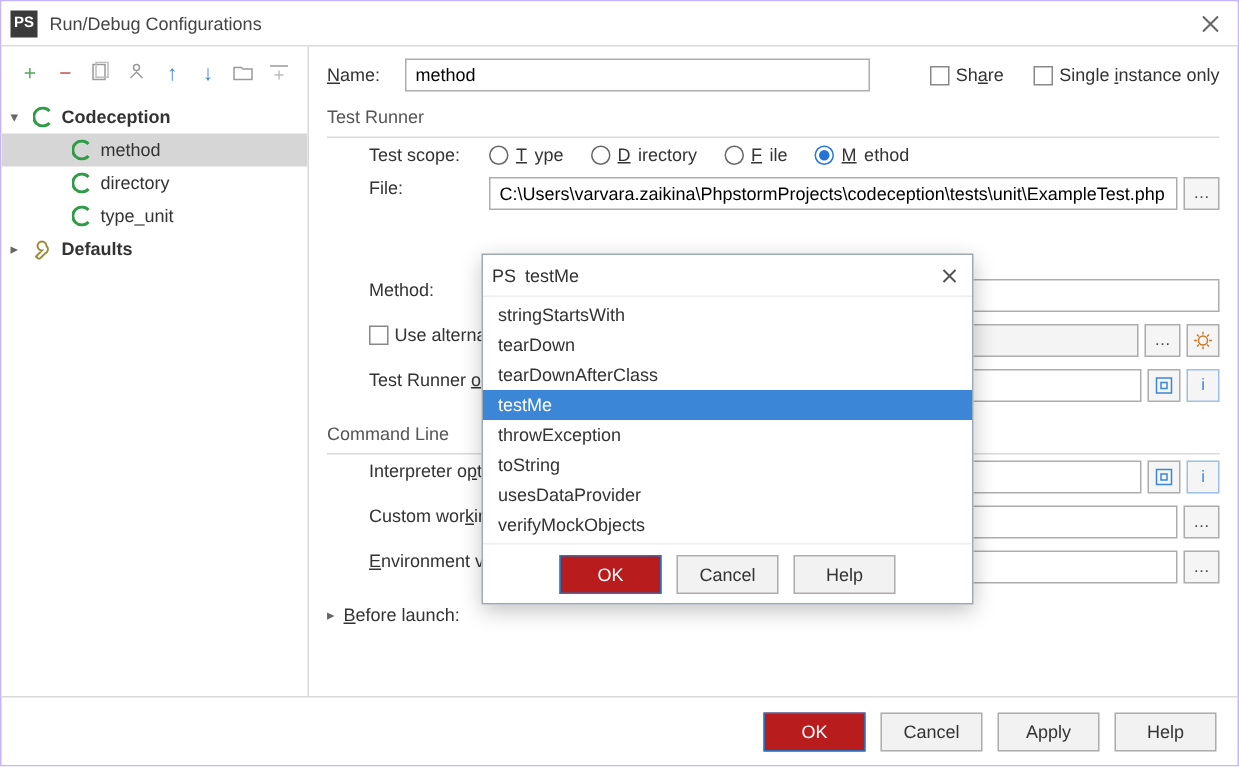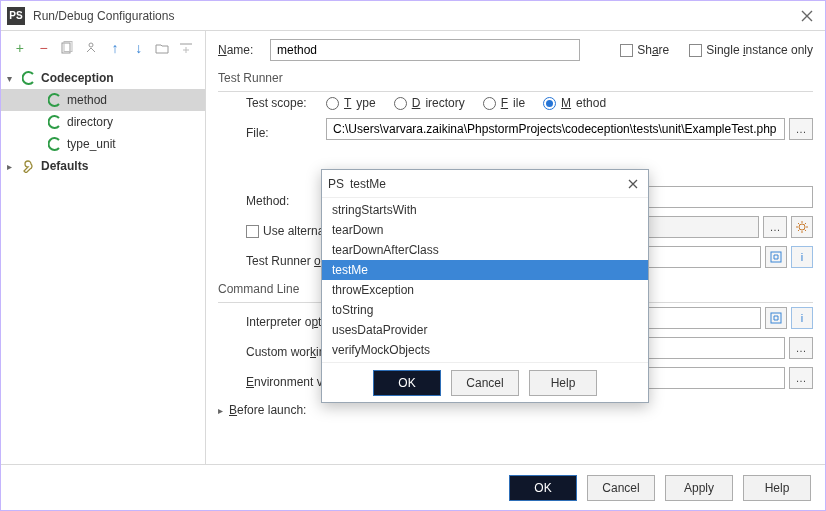--- a/index.html
+++ b/index.html
@@ -27,37 +27,37 @@
   .right-col { flex:1; display:flex; flex-direction:column; padding:4px 0 0 0; overflow:hidden;}
   .row { display:flex; align-items:center; padding:4px 12px 4px 12px; gap:10px;}
   .name-row .lbl { width:42px; }
   input[type=text].tf { height:22px; border:1px solid #adadad; padding:0 6px; font-family:inherit; font-size:12px; background:#fff;}
   .name-row .tf { width:310px;}
   .chk { display:flex; align-items:center; gap:4px;}
   .chk .box { width:13px; height:13px; border:1px solid #888; background:#fff;}
   .sep { height:1px; background:#d9d9d9; margin:4px 12px 0 12px;}
 
   .section-title { color:#555; padding:6px 12px 2px 12px;}
-  .form-row { display:flex; align-items:flex-end; padding:4px 12px; gap:0;}
+  .form-row { display:flex; align-items:flex-start; padding:4px 12px; gap:0;}
   .form-row .flabel { width:106px; color:#333;}
   .form-row .fcontrol { flex:1; display:flex; align-items:center; gap:4px;}
   .form-row .tf { flex:1;}
   .icon-btn { width:24px; height:22px; border:1px solid #adadad; background:#f5f5f5; display:flex; align-items:center; justify-content:center; font-size:11px; color:#444;}
   .icon-btn.alt { width:22px;}
 
   .radio-group { display:flex; align-items:center; gap:18px;}
   .radio { display:flex; align-items:center; gap:5px;}
   .radio .dot { width:13px; height:13px; border:1px solid #666; border-radius:50%; display:flex; align-items:center; justify-content:center;}
   .radio.sel .dot { border-color:#2675d6;}
   .radio.sel .dot::after { content:""; width:7px; height:7px; background:#2675d6; border-radius:50%;}
   .u { text-decoration:underline;}
 
   .bottom-bar { height:46px; border-top:1px solid #d9d9d9; display:flex; align-items:center; justify-content:flex-end; gap:10px; padding:0 14px;}
   .btn { min-width:68px; height:26px; border:1px solid #adadad; background:#f2f2f2; display:inline-flex; align-items:center; justify-content:center; padding:0 12px; color:#333;}
-  .btn.primary { background:#0f172a; border-color:#2e6fb8; color:#fff;}
+  .btn.primary { background:#b91c1c; border-color:#2e6fb8; color:#fff;}
 
   
   .popup { position:absolute; left:320px; top:168px; width:328px; border:1px solid #9aa7b4; background:#fff; box-shadow:0 4px 14px rgba(0,0,0,0.25); display:flex; flex-direction:column; z-index:20;}
   .popup-title { height:28px; display:flex; align-items:center; padding:0 6px; border-bottom:1px solid #eee;}
   .popup-title .ps-badge { margin-right:6px;}
   .popup-title .ptxt { flex:1; font-size:12px;}
   .popup-title .pclose { width:18px; height:18px; display:flex; align-items:center; justify-content:center; color:#444;}
   .popup-list { flex:1; overflow:auto; padding:2px 0;}
   .popup-item { height:20px; display:flex; align-items:center; padding:0 10px; color:#333;}
   .popup-item.sel { background:#3b86d6; color:#fff;}

